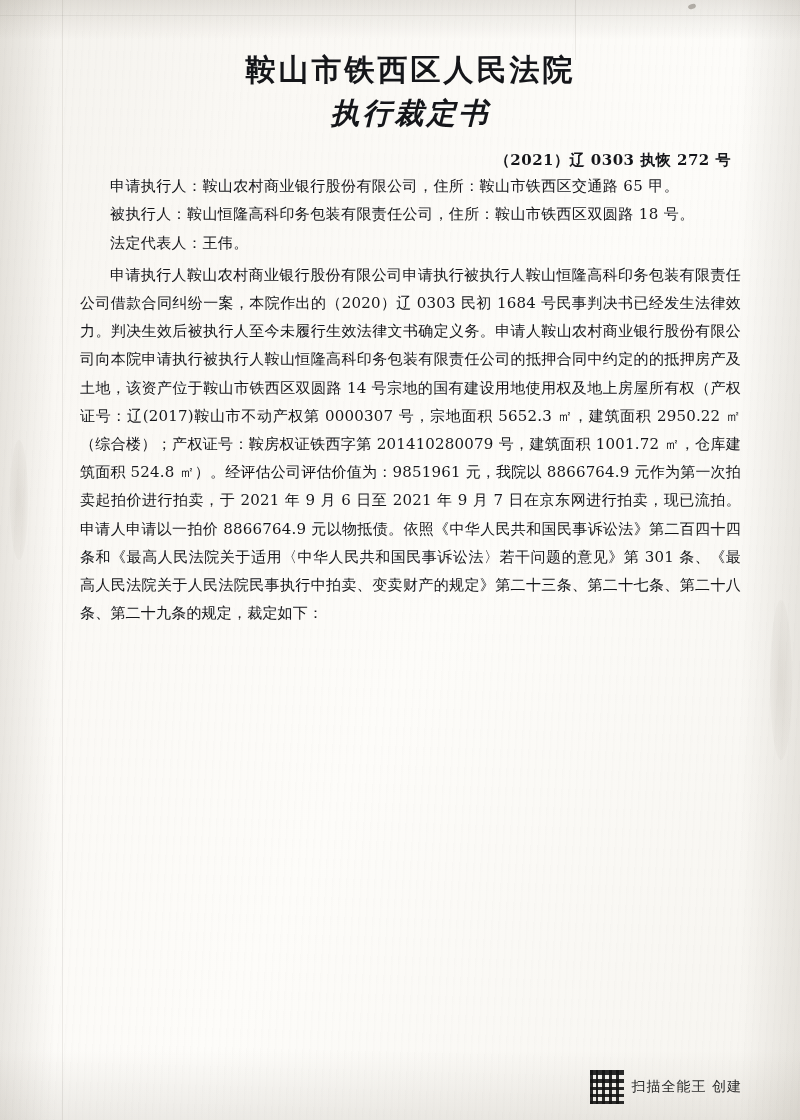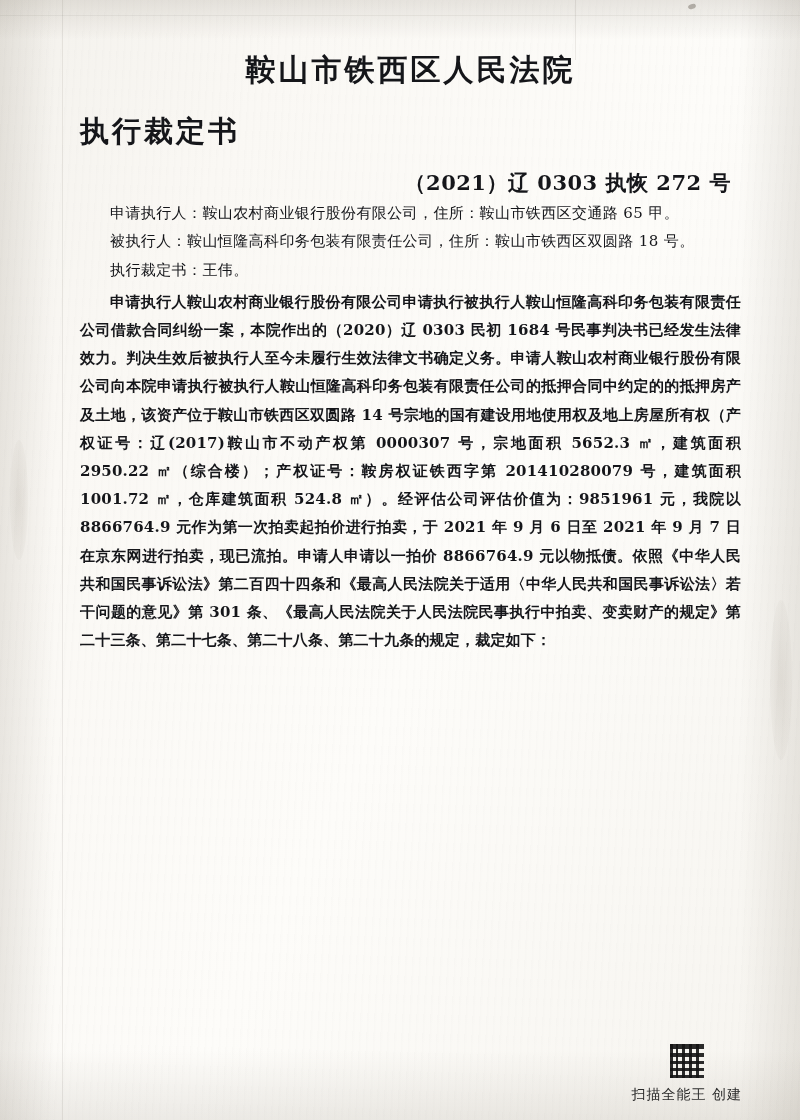--- a/index.html
+++ b/index.html
@@ -78,31 +78,33 @@
     text-align: center;
     font-size: 30px;
     font-weight: bold;
     letter-spacing: 3px;
     color: #15161a;
     line-height: 1.45;
     margin-top: 8px;
     font-family: "DejaVu Serif", "Liberation Serif", serif;
   }
   .title2 {
+    text-align: center;
     font-size: 29px;
     font-weight: bold;
     letter-spacing: 3px;
     color: #15161a;
     line-height: 1.5;
-    margin-top: 18px;
+    margin-top: 0;
+    font-style: italic;
   }
 
   .case-no {
     text-align: right;
-    font-size: 21px;
+    font-size: 15px;
     font-weight: bold;
     color: #15161a;
     letter-spacing: 0.5px;
     margin-top: 16px;
     padding-right: 10px;
   }
 
   .body-block {
     margin-top: 3px;
     font-size: 15px;
@@ -112,32 +114,30 @@
     letter-spacing: 0.4px;
   }
   .para {
     text-indent: 2em;
     margin: 0 0 1px 0;
   }
   .para.main {
     margin-top: 4px;
     line-height: 1.88;
     letter-spacing: 0.2px;
-    font-weight: bold;
   }
 
   
   .footer {
     position: absolute;
     right: 58px;
     bottom: 16px;
     display: flex;
     align-items: center;
     gap: 8px;
-    flex-direction: column;
   }
   .qr {
     width: 34px;
     height: 34px;
     background:
       linear-gradient(90deg, #1a1a1a 0 3px, transparent 3px 6px, #1a1a1a 6px 8px, transparent 8px 12px, #1a1a1a 12px 15px, transparent 15px 19px, #1a1a1a 19px 22px, transparent 22px 26px, #1a1a1a 26px 29px, transparent 29px 34px),
       linear-gradient(0deg, #1a1a1a 0 3px, transparent 3px 7px, #1a1a1a 7px 10px, transparent 10px 14px, #1a1a1a 14px 17px, transparent 17px 21px, #1a1a1a 21px 25px, transparent 25px 29px, #1a1a1a 29px 34px);
     background-blend-mode: multiply;
     opacity: 0.92;
   }
@@ -168,21 +168,21 @@
   <div id="content">
 
     <div class="title">鞍山市铁西区人民法院</div>
     <div class="title2">执行裁定书</div>
 
     <div class="case-no">（2021）辽 0303 执恢 272 号</div>
 
     <div class="body-block">
       <p class="para">申请执行人：鞍山农村商业银行股份有限公司，住所：鞍山市铁西区交通路 65 甲。</p>
       <p class="para">被执行人：鞍山恒隆高科印务包装有限责任公司，住所：鞍山市铁西区双圆路 18 号。</p>
-      <p class="para">执行裁定书：王伟。</p>
+      <p class="para">法定代表人：王伟。</p>
       <p class="para main">申请执行人鞍山农村商业银行股份有限公司申请执行被执行人鞍山恒隆高科印务包装有限责任公司借款合同纠纷一案，本院作出的（2020）辽 0303 民初 1684 号民事判决书已经发生法律效力。判决生效后被执行人至今未履行生效法律文书确定义务。申请人鞍山农村商业银行股份有限公司向本院申请执行被执行人鞍山恒隆高科印务包装有限责任公司的抵押合同中约定的的抵押房产及土地，该资产位于鞍山市铁西区双圆路 14 号宗地的国有建设用地使用权及地上房屋所有权（产权证号：辽(2017)鞍山市不动产权第 0000307 号，宗地面积 5652.3 ㎡，建筑面积 2950.22 ㎡（综合楼）；产权证号：鞍房权证铁西字第 201410280079 号，建筑面积 1001.72 ㎡，仓库建筑面积 524.8 ㎡）。经评估公司评估价值为：9851961 元，我院以 8866764.9 元作为第一次拍卖起拍价进行拍卖，于 2021 年 9 月 6 日至 2021 年 9 月 7 日在京东网进行拍卖，现已流拍。申请人申请以一拍价 8866764.9 元以物抵债。依照《中华人民共和国民事诉讼法》第二百四十四条和《最高人民法院关于适用〈中华人民共和国民事诉讼法〉若干问题的意见》第 301 条、《最高人民法院关于人民法院民事执行中拍卖、变卖财产的规定》第二十三条、第二十七条、第二十八条、第二十九条的规定，裁定如下：</p>
     </div>
 
   </div>
 
   <div class="footer">
     <div class="qr"></div>
     <div class="footer-text">扫描全能王 创建</div>
   </div>
 

